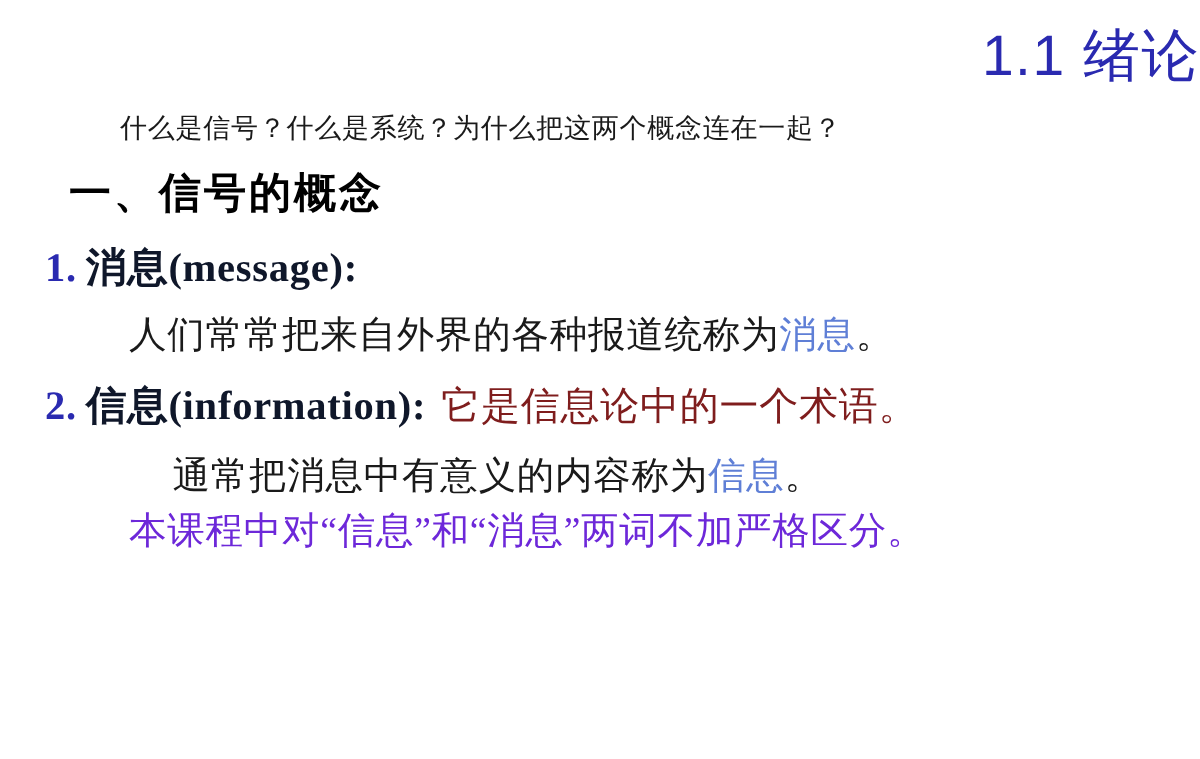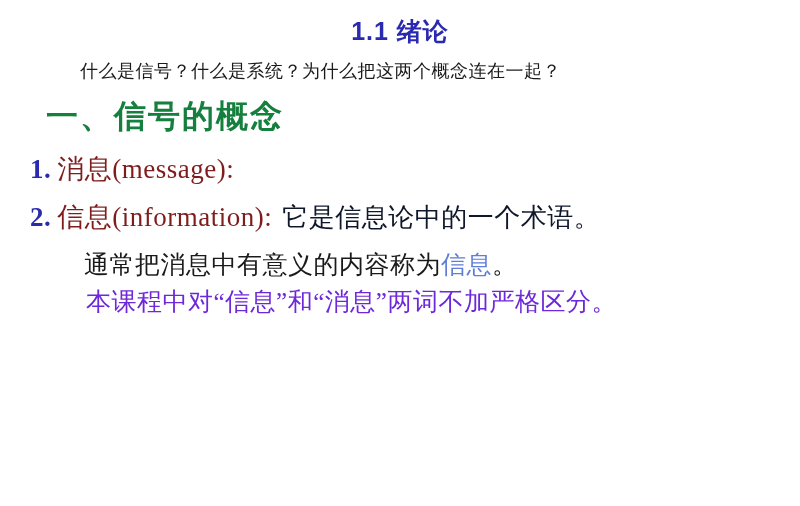--- a/index.html
+++ b/index.html
@@ -14,81 +14,81 @@
     overflow: hidden;
     position: relative;
   }
   .slide {
     position: relative;
     width: 800px;
     height: 506px;
     box-sizing: border-box;
   }
   .title {
-    text-align: center;
+    text-align: right;
     color: #2a2ab0;
     font-family: "Liberation Sans", sans-serif;
-    font-weight: bold;
-    font-size: 25px;
+    font-weight: normal;
+    font-size: 38px;
     letter-spacing: 1px;
     margin: 18px 0 0 0;
     line-height: 1.1;
   }
   .para-intro {
     color: #1a1a1a;
     font-size: 18px;
     line-height: 1.32;
     margin: 14px 18px 0 18px;
     text-indent: 62px;
     letter-spacing: 0.5px;
   }
   .heading-red {
-    color: #15803d;
-    font-size: 32px;
+    color: #000000;
+    font-size: 28px;
     font-weight: bold;
     margin: 12px 0 0 46px;
     letter-spacing: 2px;
     font-family: "Liberation Serif", serif;
   }
   .item {
     margin-top: 12px;
     margin-left: 30px;
     color: #2a2ab0;
     font-size: 27px;
     font-weight: bold;
     letter-spacing: 0.5px;
   }
   .item .num {
     font-family: "Liberation Serif", serif;
     color: #2a2ab0;
     font-weight: bold;
     margin-right: 6px;
   }
   .item .cn {
-    color: #7f1d1d;
-    font-weight: normal;
+    color: #0f172a;
+    font-weight: bold;
   }
   .item .tail-black {
-    color: #0f172a;
+    color: #7f1d1d;
     font-weight: normal;
     font-size: 26px;
     margin-left: 10px;
   }
   .sub {
     color: #1a1a1a;
     font-size: 25px;
     margin-left: 86px;
     margin-top: 12px;
     line-height: 1.3;
     letter-spacing: 0.5px;
   }
   .sub2 {
     color: #1a1a1a;
     font-size: 25px;
-    margin-left: 84px;
+    margin-left: 115px;
     margin-top: 14px;
     line-height: 1.3;
     letter-spacing: 0.5px;
   }
   .sub3 {
     color: #6d28d9;
     font-size: 25px;
     margin-left: 86px;
     margin-top: 4px;
     line-height: 1.3;
@@ -106,20 +106,23 @@
   <div class="title">1.1  绪论</div>
 
   <div class="para-intro">什么是信号？什么是系统？为什么把这两个概念连在一起？</div>
 
   <div class="heading-red">一、信号的概念</div>
 
   <div class="item">
     <span class="num">1.</span><span class="cn">消息(message):</span>
   </div>
 
+  <div class="sub">
+    <span>人们常常把来自外界的各种报道统称为</span><span class="hl">消息</span><span>。</span>
+  </div>
 
   <div class="item">
     <span class="num">2.</span><span class="cn">信息(information):</span><span class="tail-black">它是信息论中的一个术语。</span>
   </div>
 
   <div class="sub2">
     <span>通常把消息中有意义的内容称为</span><span class="hl">信息</span><span>。</span>
   </div>
 
   <div class="sub3">本课程中对“信息”和“消息”两词不加严格区分。</div>

